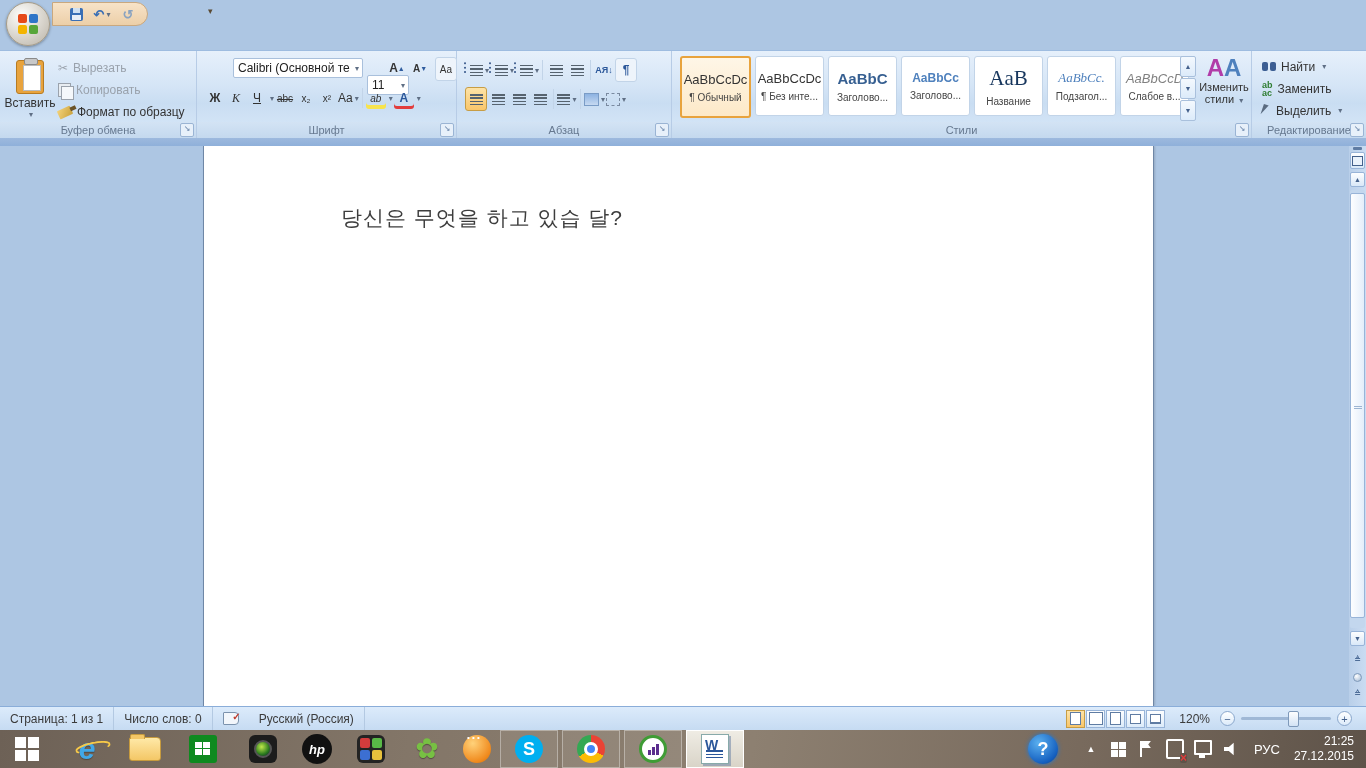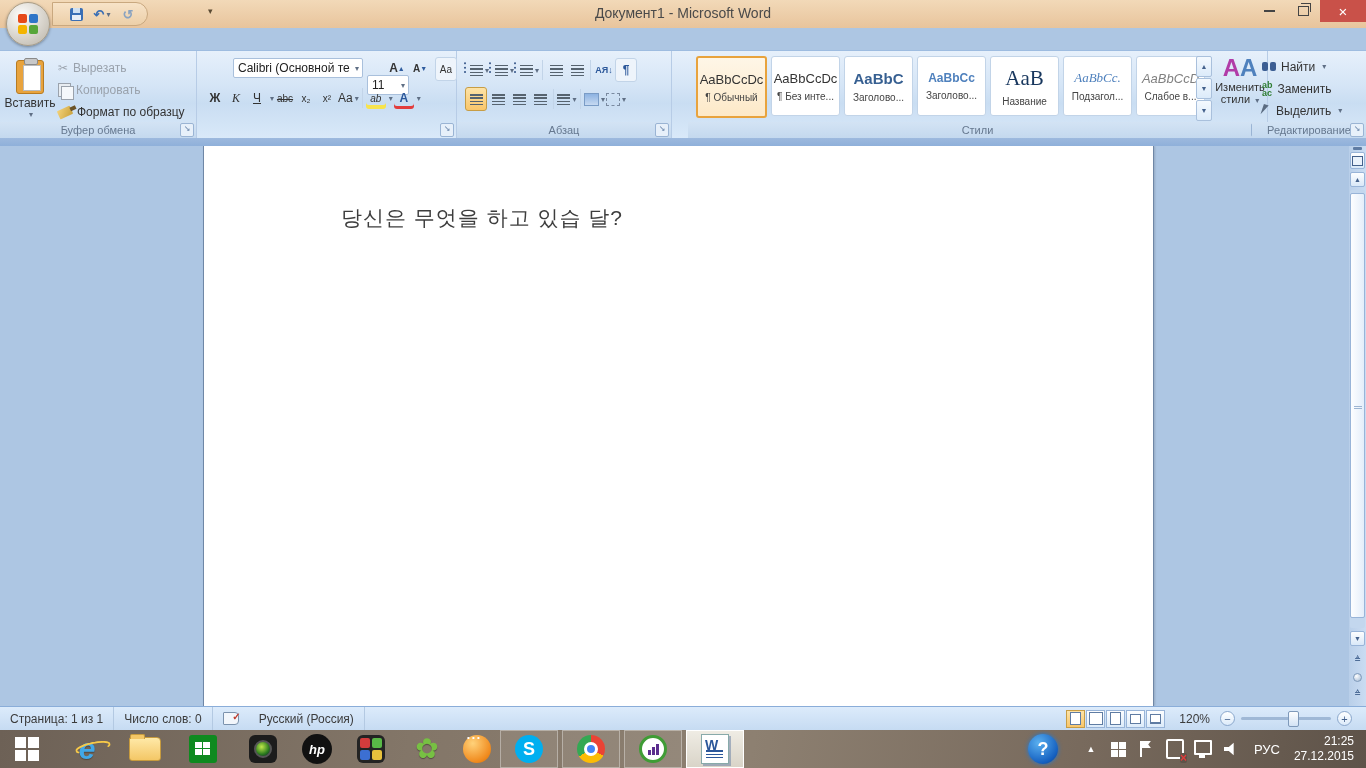--- a/index.html
+++ b/index.html
@@ -208,34 +208,20 @@
   .net-ic:after{content:"";position:absolute;left:3px;bottom:-5px;width:6px;height:3px;background:#fff;}
   .spk-ic{width:14px;height:14px;background:#fff;clip-path:polygon(0 35%,35% 35%,70% 5%,70% 95%,35% 65%,0 65%);}
   .lang-tray{color:#fff;font-size:13px;cursor:pointer;padding:0 4px;}
   .clock{color:#fff;font-size:12px;text-align:right;line-height:15px;cursor:pointer;padding-right:4px;}
 </style>
 </head>
 <body>
 
 <div class="screen">
 
-  <div class="abs titlebar">
-    <div class="abs win-title">Документ1 - Microsoft Word</div>
-    <div class="abs winctl">
-      <div class="wbtn">
-          <span class="bar"></span>
-        </div>
-      <div class="wbtn">
-          <span class="rest"></span>
-        </div>
-      <div class="wbtn close">
-          <span>×</span>
-        </div>
-    </div>
-  </div>
   <div class="abs office-orb">
     <div class="orb-grid">
         <span></span>
         <span></span>
         <span></span>
         <span></span>
       </div>
   </div>
   <div class="abs qat">
     <div class="btn">
@@ -325,20 +311,21 @@
         <span class="sep-v"></span>
         <div class="rbtn u-yellow" style="font-size:10px;font-style:italic;">
             <span>ab</span>
           </div>
         <span class="sm-arrow">▾</span>
         <div class="rbtn u-red" style="font-weight:bold;color:#2b579a;">
             <span>А</span>
           </div>
         <span class="sm-arrow">▾</span>
       </div>
+      <div class="glabel">Шрифт</div>
       <div class="dlg">↘</div>
     </div>
 
     <div class="rgroup" style="left:457px;width:215px;">
       <div class="abs fontrow2" style="left:8px;top:7px;">
         <div class="rbtn">
             <span class="lines-ic dots"></span>
             <span class="sm-arrow">▾</span>
           </div>
         <div class="rbtn">
@@ -389,21 +376,21 @@
           </div>
         <div class="rbtn">
             <span style="width:12px;height:11px;border:1px dashed #7a8aa0;"></span>
             <span class="sm-arrow">▾</span>
           </div>
       </div>
       <div class="glabel">Абзац</div>
       <div class="dlg">↘</div>
     </div>
 
-    <div class="rgroup" style="left:688px;width:580px;">
+    <div class="rgroup" style="left:672px;width:580px;">
       <div class="stylebox">
         <div class="stitem sel">
           <span class="stprev">AaBbCcDc</span>
           <span class="stname">¶ Обычный</span>
         </div>
         <div class="stitem">
           <span class="stprev">AaBbCcDc</span>
           <span class="stname">¶ Без инте...</span>
         </div>
         <div class="stitem">

